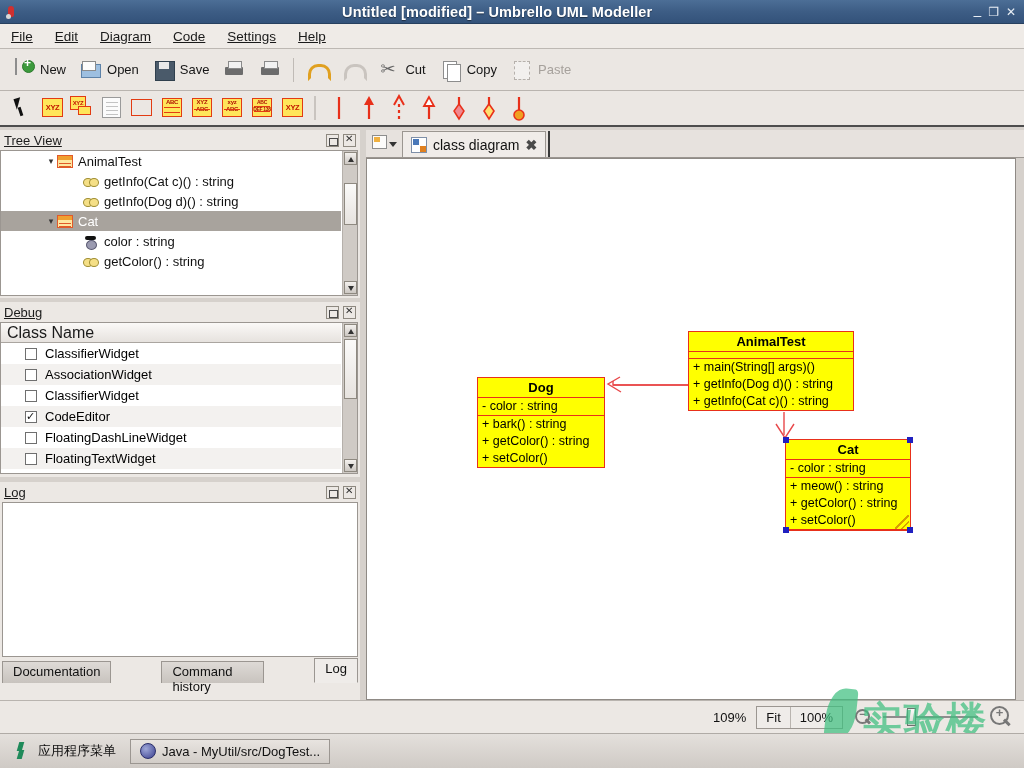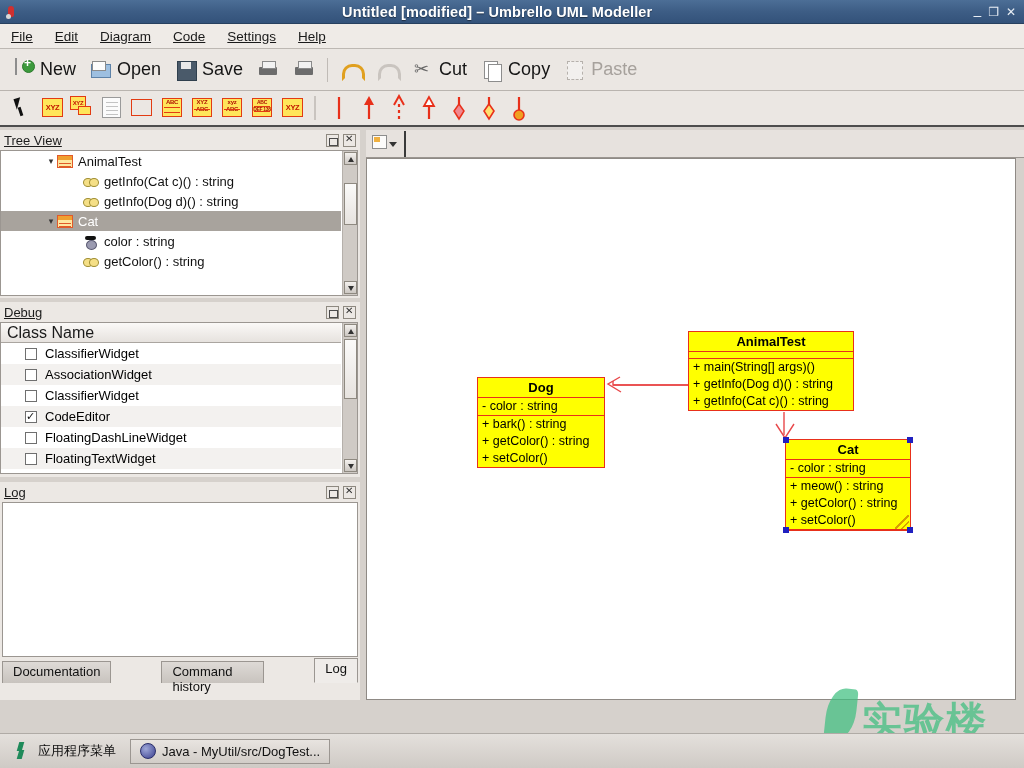--- a/index.html
+++ b/index.html
@@ -52,21 +52,21 @@
   .menuitem { padding: 3px 11px; font-size: 13.5px; color: #1a1a1a; }
   .menuitem u { text-decoration: underline; }
 
   
   .toolbar1 {
     position: absolute; left: 0; top: 49px; width: 1024px; height: 42px;
     background: #ebe7e3; display: flex; align-items: center; padding-left: 6px;
     border-bottom: 1px solid #b9b4af;
   }
   .tb-item { display: flex; align-items: center; gap: 5px; padding: 3px 7px; }
-  .tb-item .lbl { font-size: 18px; color: #161616; }
+  .tb-item .lbl { font-size: 13px; color: #161616; }
   .tb-item.disabled .lbl { color: #a6a19c; }
   .tb-sep { width: 1px; height: 24px; background: #c0bbb6; margin: 0 5px; }
 
   
   .ic { width: 22px; height: 22px; position: relative; display:inline-block; }
   .ic-doc {
     background: #fdfdfd; border: 1px solid #8d8d8d;
     width: 16px; height: 19px; margin-left: 2px;
   }
   .ic-new::after {
@@ -698,20 +698,25 @@
         <span>Log</span>
       </div>
     </div>
   </div>
 
   <div class="tabbar">
     <div class="newtab-btn">
       <span class="pg"></span>
       <span class="chev"></span>
     </div>
+    <div class="dtab">
+      <span class="dicon"></span>
+      <span>class diagram</span>
+      <span class="xclose">✖</span>
+    </div>
     <div class="tab-divider"></div>
   </div>
 
   <div class="canvas">
 
     <svg width="650" height="542" style="position:absolute;left:0;top:0;">
 
       <polyline points="321,226 246,226 246,222" fill="none" stroke="#e8484a" stroke-width="1.4"></polyline>
       <line x1="321" y1="226" x2="246" y2="226" stroke="#e8484a" stroke-width="1.4"></line>
       <polyline points="253,218 241,225 254,233" fill="none" stroke="#e8484a" stroke-width="1.4"></polyline>
@@ -753,20 +758,37 @@
         <div class="row">+ setColor()</div>
       </div>
       <div class="grip"></div>
       <div class="handle" style="left:-3px;top:-3px;"></div>
       <div class="handle" style="right:-3px;top:-3px;"></div>
       <div class="handle" style="left:-3px;bottom:-3px;"></div>
       <div class="handle" style="right:-3px;bottom:-3px;"></div>
     </div>
   </div>
 
+  <div class="statusbar">
+    <span>109%</span>
+    <div class="zoomgrp">
+      <div>Fit</div>
+      <div>100%</div>
+    </div>
+    <span class="zoom-icon">
+        <span class="sign">−</span>
+      </span>
+    <div class="zslider">
+      <div class="track"></div>
+      <div class="knob"></div>
+    </div>
+    <span class="zoom-icon big">
+        <span class="sign">+</span>
+      </span>
+  </div>
 
   <div class="wm wm-leaf"></div>
   <div class="wm wm-cn">实验楼</div>
   <div class="wm wm-url">shiyanlou.com</div>
 
   <div class="taskbar">
     <div class="kmenu">
       <span class="klogo"></span>
       <span class="klabel">应用程序菜单</span>
     </div>

